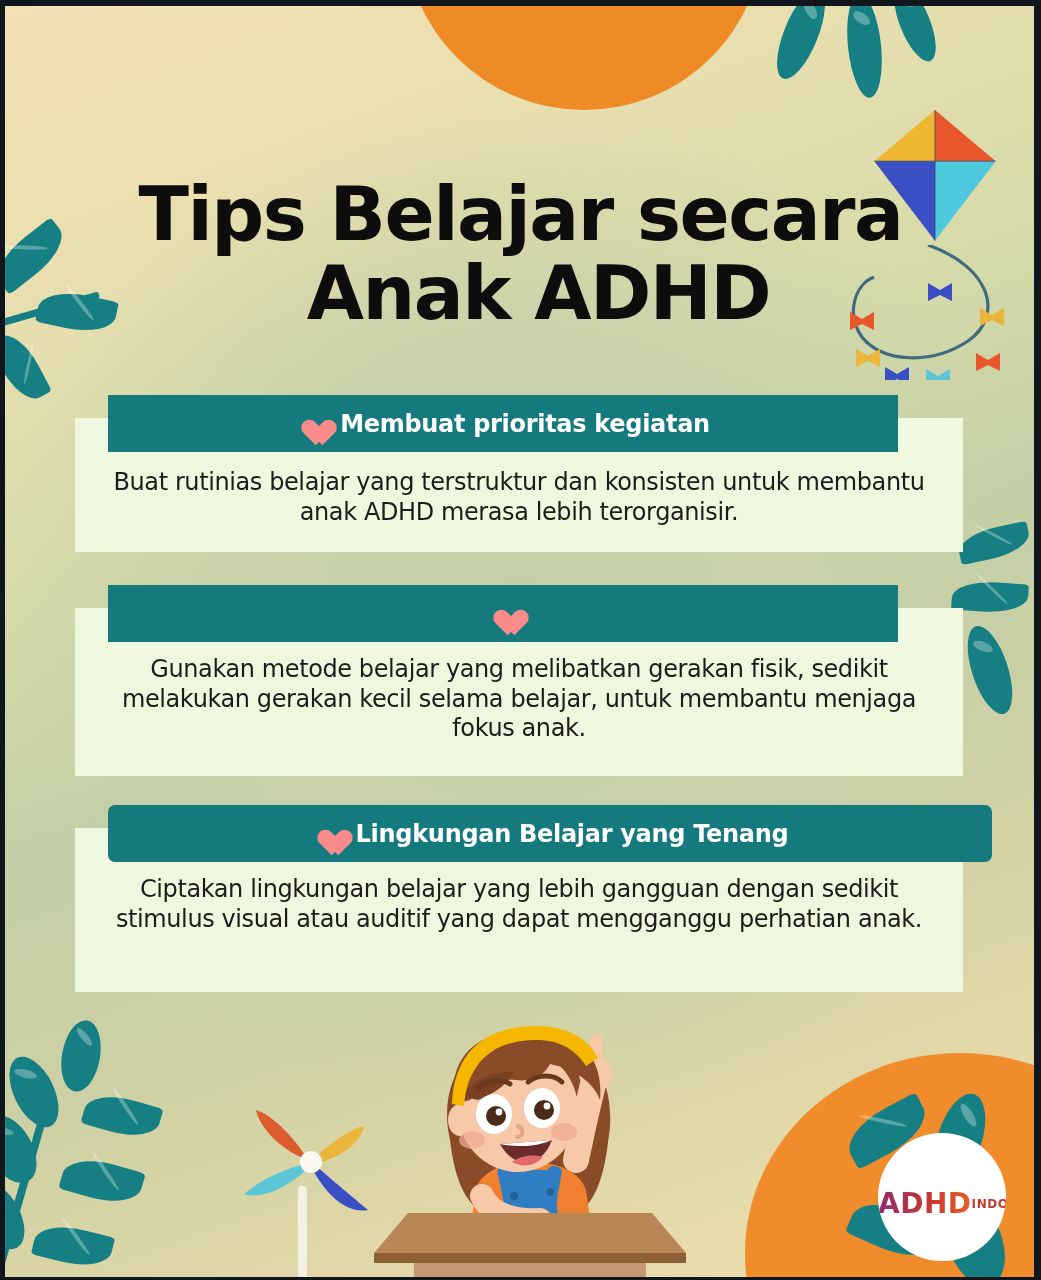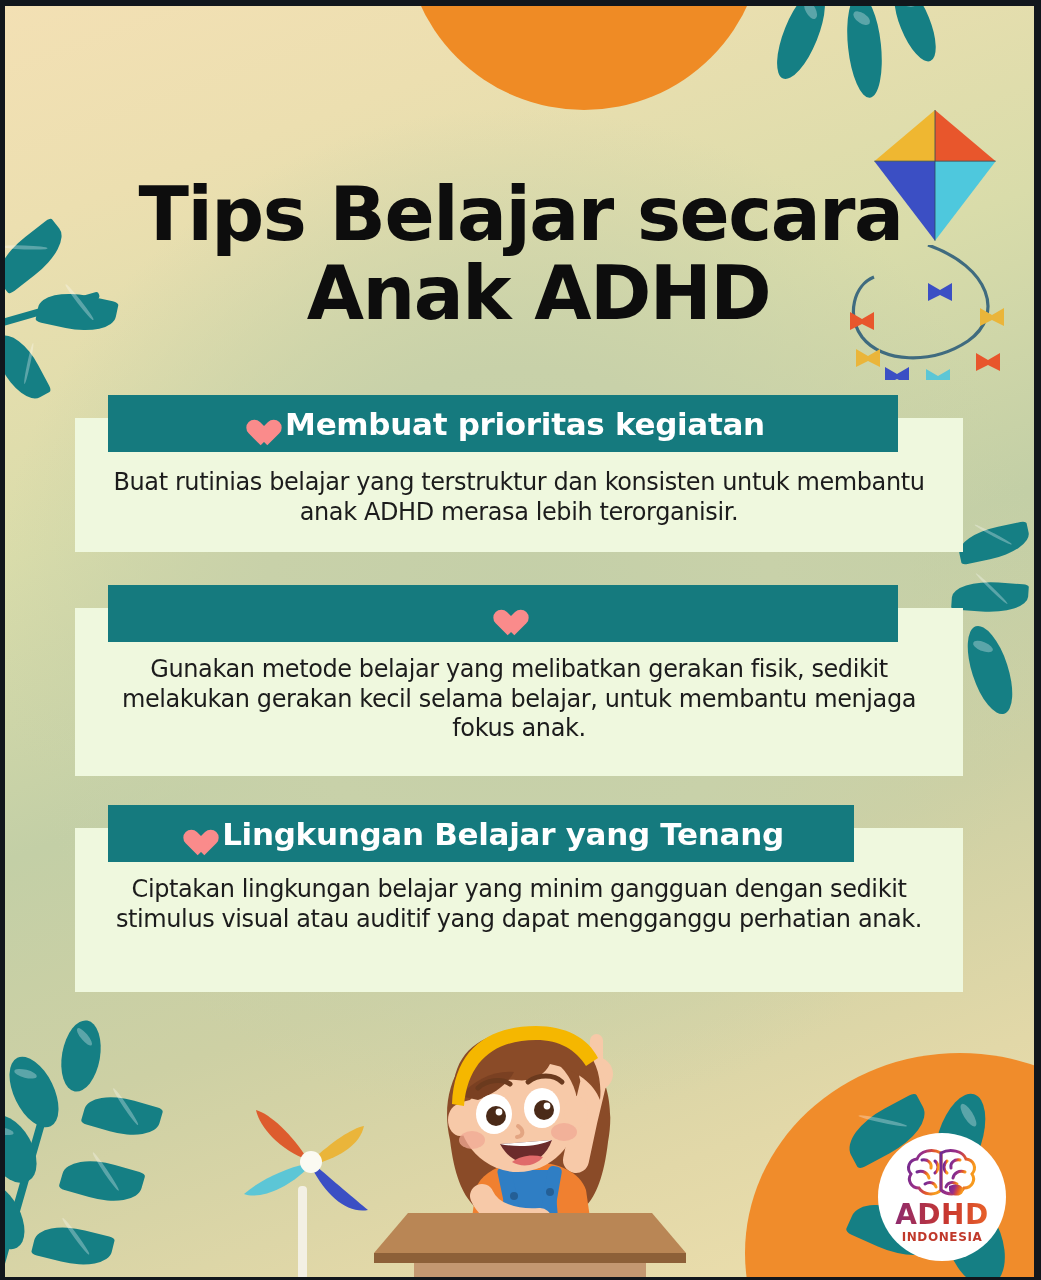--- a/index.html
+++ b/index.html
@@ -79,21 +79,21 @@
   .card .hdr {
     position:absolute;
     background:#157a7e;
     z-index:14;
     display:flex;
     align-items:center;
     justify-content:center;
     gap:14px;
     color:#ffffff;
     font-weight:bold;
-    font-size:31px;
+    font-size:24px;
     letter-spacing:-0.3px;
     font-family:"DejaVu Sans","Liberation Sans",sans-serif;
     padding:0 14px;
   }
   .heart {
     display:inline-block;
     width:30px; height:27px;
     position:relative; flex:0 0 auto;
     margin-top:-3px;
   }
@@ -132,21 +132,21 @@
            background:#f3f0e4; border-radius:4px; }
 
   
   .girl { position:absolute; z-index:10; left:390px; top:1000px; width:280px; height:280px; }
 
   
   .logo {
     position:absolute; z-index:30;
     left:878px; top:1133px; width:128px; height:128px;
     border-radius:50%; background:#ffffff;
-    display:flex; flex-direction:column;
+    display:flex; flex-direction:row;
     align-items:center; justify-content:flex-start;
     padding-top:13px;
     overflow:hidden;
   }
   .logo .adhd-text {
     font-family:"DejaVu Sans","Liberation Sans",sans-serif;
     font-weight:bold; font-size:28px; letter-spacing:0.5px;
     background:linear-gradient(90deg,#8e2b6e 0%,#c8372f 55%,#e8622a 100%);
     -webkit-background-clip:text; background-clip:text; color:transparent;
     line-height:1; margin-top:1px;
@@ -259,25 +259,25 @@
   <div class="card">
     <div class="body" style="left:75px; top:608px; width:888px; height:168px;"></div>
     <div class="hdr" style="left:108px; top:585px; width:790px; height:57px;">
       <span class="heart"></span>
     </div>
     <div class="txt" style="left:88px; top:655px; width:862px;">Gunakan metode belajar yang melibatkan gerakan fisik, sedikit melakukan gerakan kecil selama belajar, untuk membantu menjaga fokus anak.</div>
   </div>
 
   <div class="card">
     <div class="body" style="left:75px; top:828px; width:888px; height:164px;"></div>
-    <div class="hdr" style="left:108px; top:805px; width:746px; height:57px;">
+    <div class="hdr" style="left:108px; top:805px; width:884px; height:57px;border-radius:7px;">
       <span class="heart"></span>
       <span>Lingkungan Belajar yang Tenang</span>
     </div>
-    <div class="txt" style="left:88px; top:875px; width:862px;">Ciptakan lingkungan belajar yang minim gangguan dengan sedikit stimulus visual atau auditif yang dapat mengganggu perhatian anak.</div>
+    <div class="txt" style="left:88px; top:875px; width:862px;">Ciptakan lingkungan belajar yang lebih gangguan dengan sedikit stimulus visual atau auditif yang dapat mengganggu perhatian anak.</div>
   </div>
 
   <div class="stick"></div>
   <svg class="pinwheel" viewBox="0 0 160 130" width="160" height="130">
     <path d="M76,62 C60,36 38,16 24,12 C28,30 48,52 76,62 Z" fill="#dd5c2e"></path>
     <path d="M80,62 C100,44 120,30 132,28 C128,46 110,58 84,66 Z" fill="#eab53a"></path>
     <path d="M82,66 C100,82 124,102 136,112 C116,116 94,98 80,70 Z" fill="#3b4fc4"></path>
     <path d="M74,66 C54,70 28,82 12,96 C28,102 56,90 76,70 Z" fill="#5cc6d6"></path>
     <circle cx="79" cy="64" r="11" fill="#fbfaf2"></circle>
   </svg>

